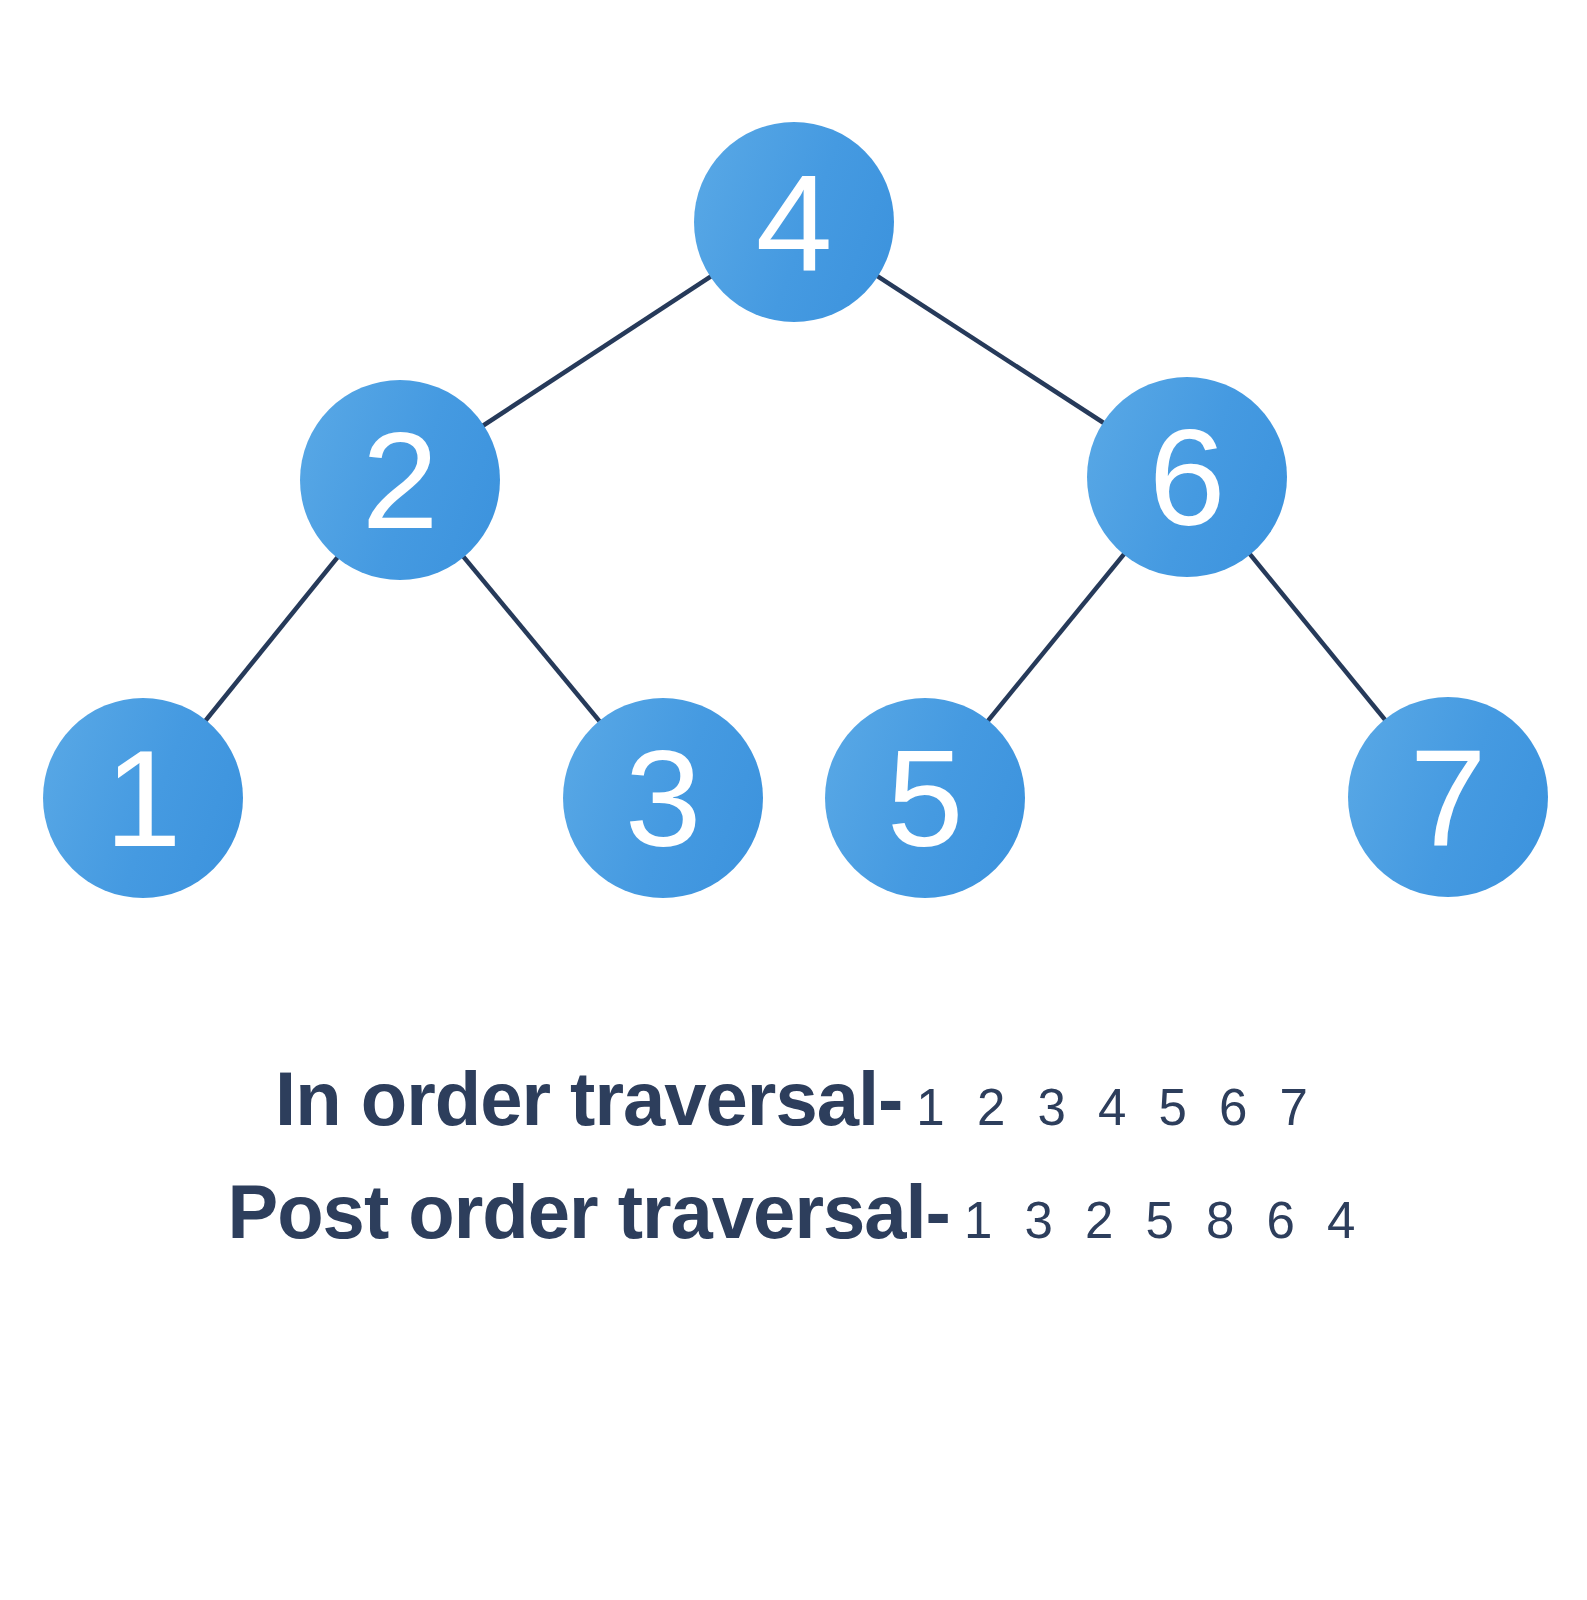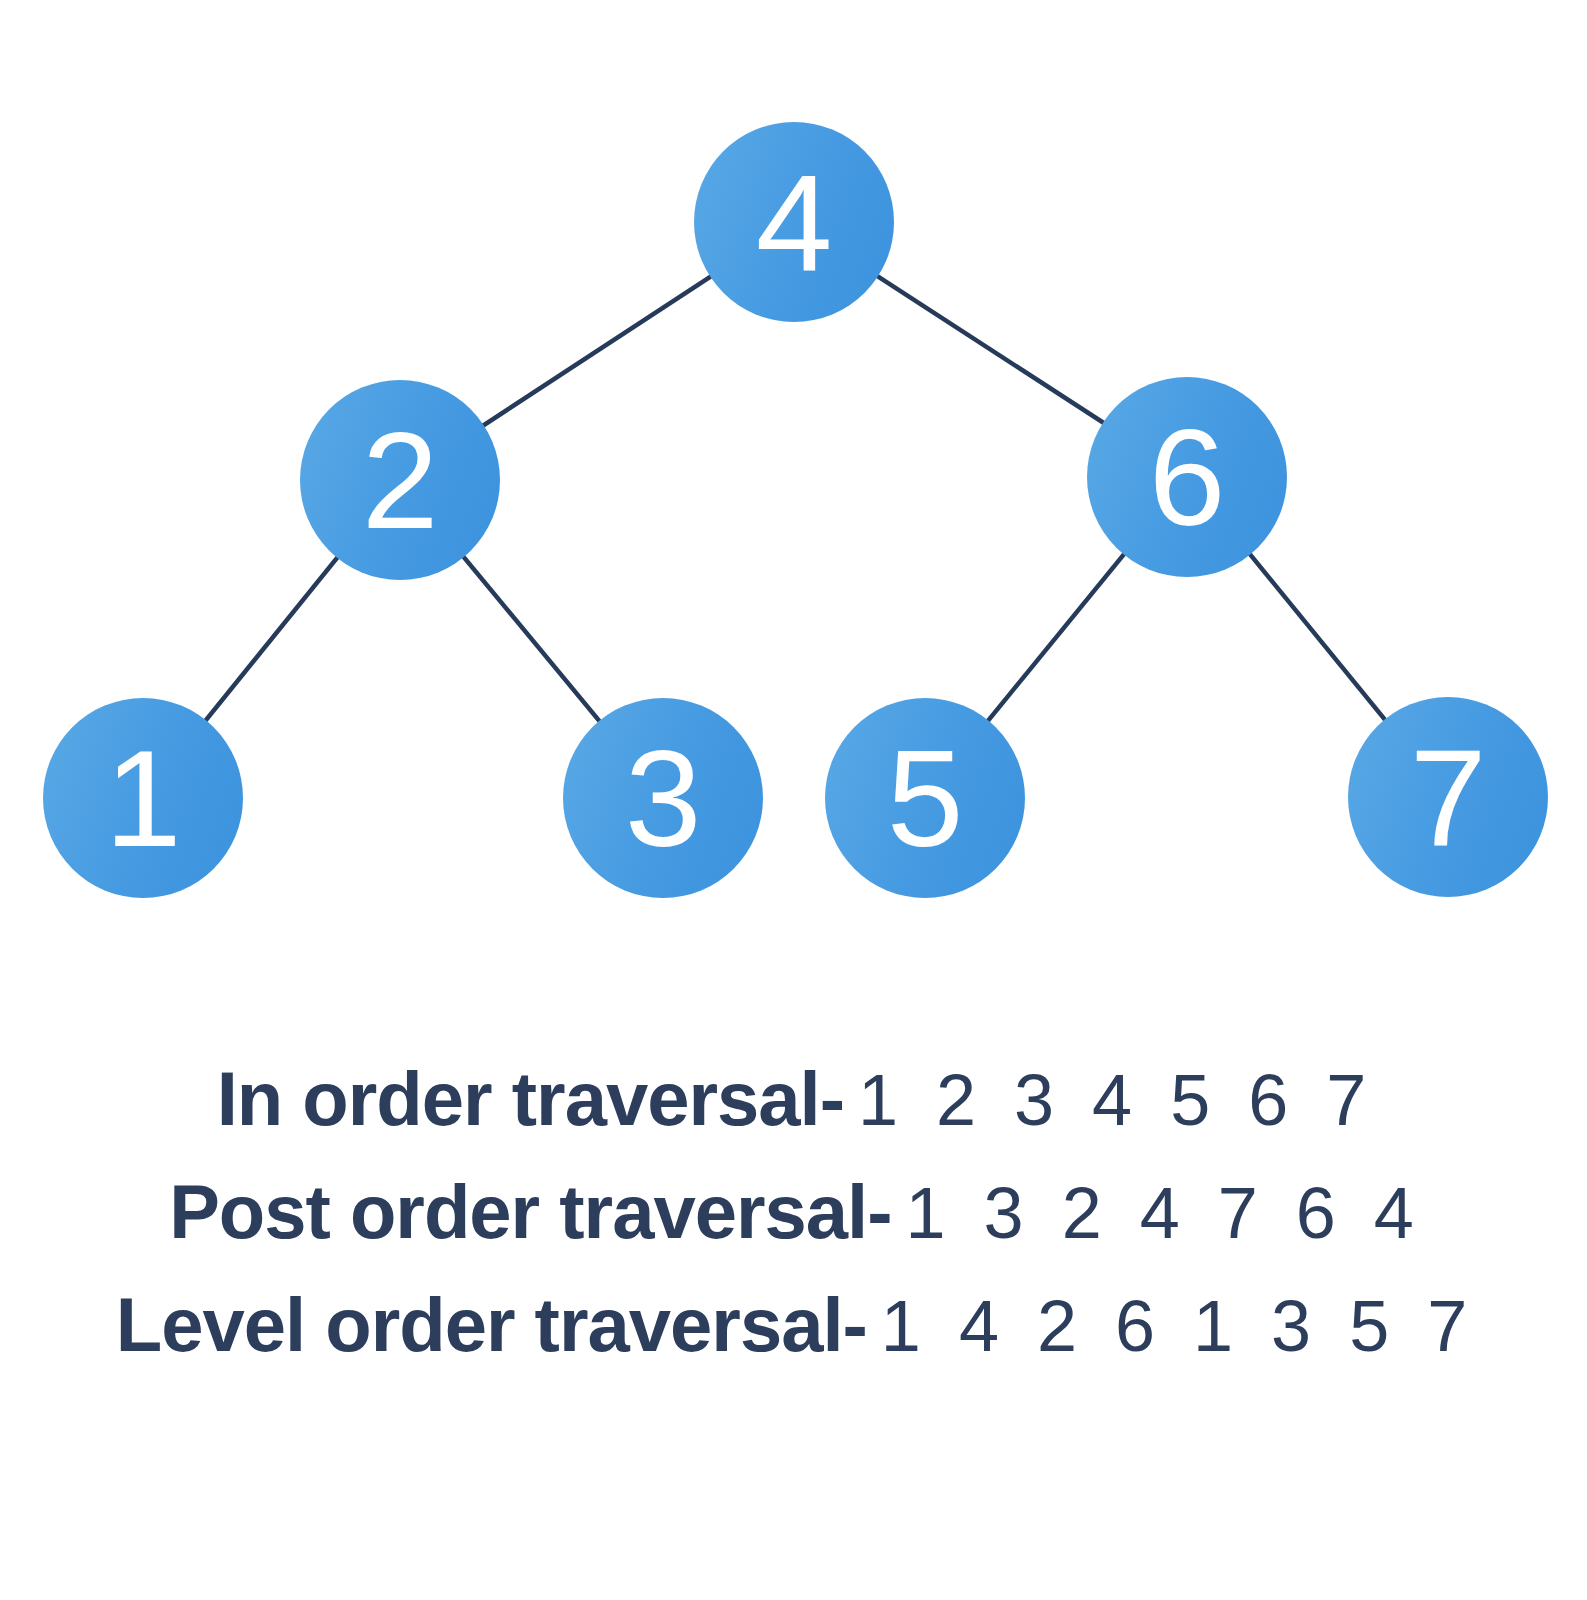--- a/index.html
+++ b/index.html
@@ -59,21 +59,21 @@
     white-space: nowrap;
   }
   .traversal-label {
     font-weight: 700;
     font-size: 76px;
     letter-spacing: -1px;
     margin-top: 12px;
   }
   .traversal-sequence {
     font-weight: 400;
-    font-size: 72px;
+    font-size: 51px;
     letter-spacing: 4px;
     word-spacing: 10px;
     margin-left: 14px;
     margin-top: 44px;
   }
 </style>
 </head>
 <body>
 
 <div class="canvas">
@@ -107,20 +107,17 @@
   </div>
   <div class="tree-node node-7">
     <span>7</span>
   </div>
 
   <div class="traversal-block">
     <div class="traversal-line">
       <span class="traversal-label">In order traversal-</span><span class="traversal-sequence">1 2 3 4 5 6 7</span>
     </div>
     <div class="traversal-line">
-      <span class="traversal-label">Post order traversal-</span><span class="traversal-sequence">1 3 2 4 7 6 4</span>
-    </div>
-    <div class="traversal-line">
-      <span class="traversal-label">Level order traversal-</span><span class="traversal-sequence">1 4 2 6 1 3 5 7</span>
+      <span class="traversal-label">Post order traversal-</span><span class="traversal-sequence">1 3 2 5 8 6 4</span>
     </div>
   </div>
 
 </div>
 
 </body></html>

